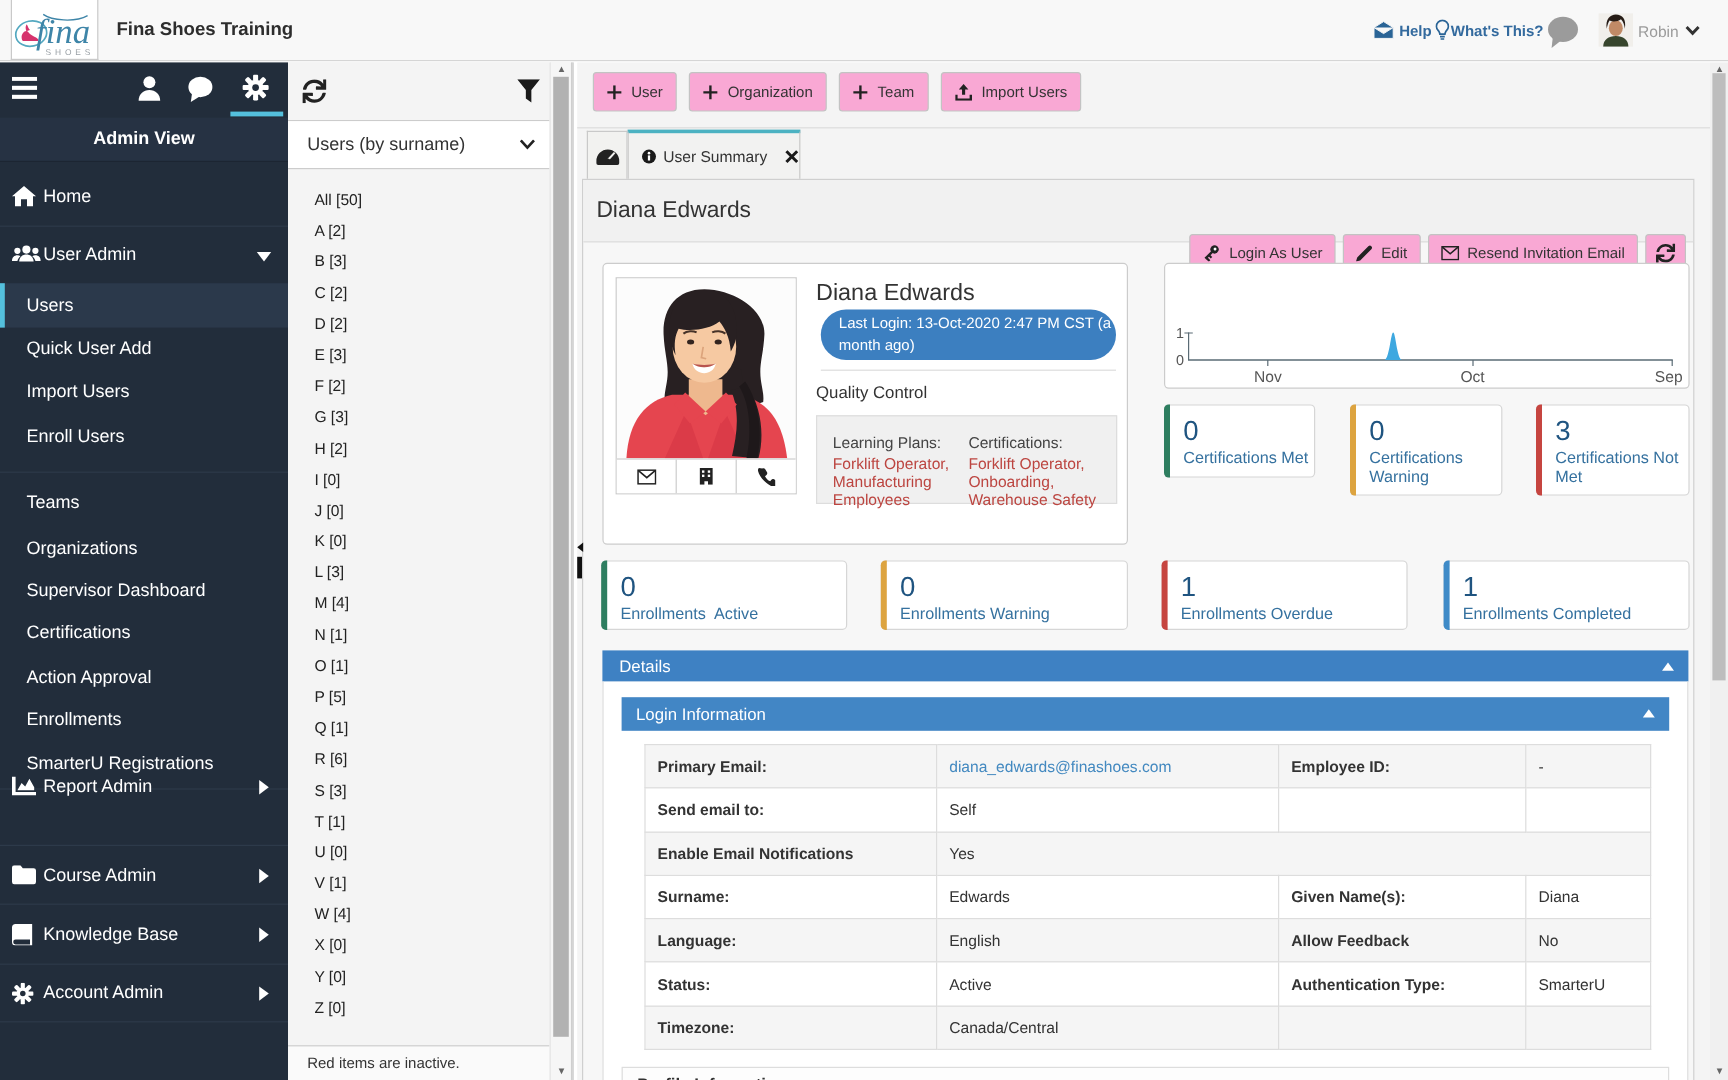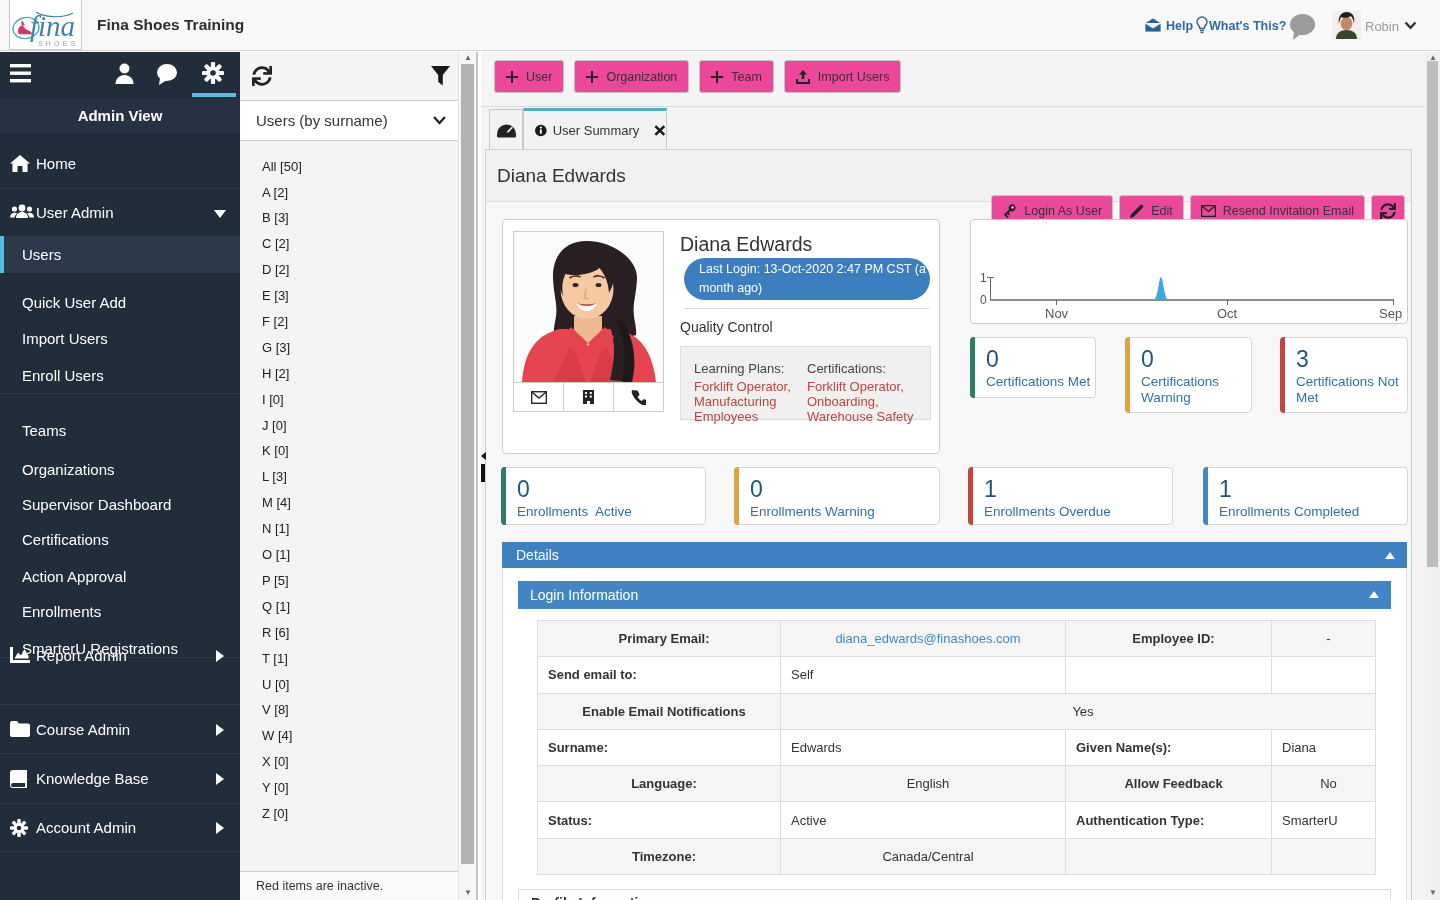--- a/index.html
+++ b/index.html
@@ -14,21 +14,21 @@
 .tblink { position:absolute; color:#336a9e; font-size:12.5px; font-weight:600; top:19px; }
 #robin { position:absolute; color:#9b9b9b; font-size:13px; top:19px; left:1365px; }
 
 
 #sidebar { left:0; top:52px; width:240px; height:848px; background:#222d3b; color:#fff; }
 #gearline { left:192px; top:41px; width:44px; height:4px; background:#54c0dd; }
 #adminview { left:0; top:46px; width:240px; height:37px; line-height:36px; text-align:center; font-weight:700; font-size:15px; background:#263243; border-bottom:1px solid #1c2532; }
 .mitem { left:0; width:240px; height:48px; line-height:48px; font-size:15px; color:#fff; white-space:nowrap; }
 .mitem svg { position:absolute; left:10px; top:15px; }
 .mitem .t { position:absolute; left:36px; }
-.sub { left:0; width:240px; height:36px; line-height:36px; padding-left:22px; font-size:15px; color:#fff; white-space:nowrap;margin-top:12px; }
+.sub { left:0; width:240px; height:36px; line-height:36px; padding-left:22px; font-size:15px; color:#fff; white-space:nowrap; }
 .mdiv { left:0; width:240px; height:0; border-top:1px solid #2d3a4a; }
 #activeitem { left:0; top:184px; width:240px; height:37px; background:#2b394b; border-left:4px solid #54c0dd; line-height:37px; padding-left:18px; font-size:15px; }
 .caretR { position:absolute; right:16px; top:18px; width:0; height:0; border-left:8px solid #fff; border-top:6px solid transparent; border-bottom:6px solid transparent; }
 .caretD { position:absolute; right:14px; top:21px; width:0; height:0; border-top:8px solid #fff; border-left:6px solid transparent; border-right:6px solid transparent; }
 
 
 #upanel { left:240px; top:52px; width:237px; height:848px; background:#f4f4f4; border-right:1px solid #c6c6c6; }
 #utop { left:0; top:0; width:218px; height:49px; background:#f4f4f4; border-bottom:1px solid #ccc; }
 #udrop { left:0; top:49px; width:218px; height:40px; background:#fff; border-bottom:1px solid #ccc; font-size:15px; color:#333; line-height:40px; padding-left:16px; }
 #ulist { left:0; top:89px; width:218px; padding-top:12.7px; }
@@ -38,21 +38,21 @@
 #uthumb { left:2px; top:12px; width:13px; height:800px; background:#b2b2b2; }
 .sarrow { position:absolute; font-size:8px; color:#666; }
 
 
 #splitter { left:477px; top:52px; width:4px; height:848px; background:#fff; border-left:1px solid #c0c0c0; }
 #sphandle1 { z-index:20; left:481px; top:452px; width:0; height:0; border-right:5px solid #111; border-top:4px solid transparent; border-bottom:4px solid transparent; }
 #sphandle2 { z-index:20; left:481px; top:464px; width:4px; height:18px; background:#111; }
 
 
 #content { left:481px; top:52px; width:944px; height:848px; background:#f4f4f4; }
-.btn { display:inline-flex; align-items:center; justify-content:center; background:#ec4899; border:1px solid #c3c3c3; border-radius:3px; height:33px; font-size:12.5px; color:#333; padding:0 11px; gap:8px; white-space:nowrap; }
+.btn { display:inline-flex; align-items:center; justify-content:center; background:#f9a8d4; border:1px solid #c3c3c3; border-radius:3px; height:33px; font-size:12.5px; color:#333; padding:0 11px; gap:8px; white-space:nowrap; }
 #btnrow { left:13px; top:8px; display:flex; gap:10px; }
 #tab1 { left:8px; top:57px; width:34px; height:41px; border:1px solid #c9c9c9; border-bottom:none; background:#f2f2f0; display:flex; align-items:center; justify-content:center; }
 #tab2 { left:42px; top:56px; width:144px; height:42px; background:#f2f2f1; border:1px solid #c9c9c9; border-top:3px solid #4cb2c2; border-bottom:none; display:flex; align-items:center; padding-left:11px; gap:6px; font-size:13px; color:#333; white-space:nowrap; }
 #panel { left:4px; top:97px; width:927px; height:803px; background:#f7f7f7; border:1px solid #cfcfcf; overflow:hidden; }
 #headrow { left:0; top:0; width:925px; height:52px; background:#f1f1f1; border-bottom:1px solid #dcdcdc; }
 #uname { left:11px; top:15px; font-size:19px; color:#333; }
 #headbtns { right:6px; top:9px; display:flex; gap:6px; }
 #headbtns .btn { height:31px; font-size:12.5px; padding:0 10px; gap:7px;margin-top:36px; }
 
 
@@ -80,21 +80,21 @@
 .statlab { position:absolute; left:15px; top:36px; font-size:13.5px; color:#35719f; line-height:16px; }
 .bar { position:absolute; left:-1px; top:-1px; bottom:-1px; width:5px; border-radius:4px 0 0 4px; }
 
 
 #details { left:16px; top:392px; width:905px; height:400px; }
 #dhead { left:0; top:0; width:905px; height:26px; background:#3e81c3; color:#fff; font-size:14px; line-height:26px; padding-left:14px; }
 #dbody { left:0; top:26px; width:905px; height:374px; background:#fff; border:1px solid #ddd; border-top:none; }
 #lihead { left:16px; top:39px; width:873px; height:28px; background:#4286c5; color:#fff; font-size:14px; line-height:28px; padding-left:12px; }
 #litable { left:35px; top:78px; border-collapse:collapse; font-size:13px; color:#333; }
 #litable td { border:1px solid #ddd; height:36.3px; padding:0 0 0 10px; background:#fff; }
-#litable tr.g td { background:#f5f5f5;text-align:center; }
+#litable tr.g td { background:#f5f5f5; }
 #litable td.lab { font-weight:700; }
 #litable .lnk { color:#4389c0; }
 #pihead { left:16px; top:347px; width:873px; height:30px; background:#fdfdfd; border:1px solid #ddd; color:#333; font-size:14px; font-weight:700; line-height:26px; padding-left:12px; }
 .caretUp { position:absolute; right:12px; top:10px; width:0; height:0; border-bottom:7px solid #fff; border-left:5px solid transparent; border-right:5px solid transparent; }
 
 
 #mscroll { left:1425px; top:52px; width:15px; height:848px; background:#f0f0f0; }
 #mthumb { left:2px; top:9px; width:11px; height:506px; background:#bdbdbd; }
 </style>
 </head>
@@ -278,23 +278,24 @@
       <div class="uitem">I [0]</div>
         <div class="uitem">J [0]</div>
         <div class="uitem">K [0]</div>
       <div class="uitem">L [3]</div>
         <div class="uitem">M [4]</div>
         <div class="uitem">N [1]</div>
       <div class="uitem">O [1]</div>
         <div class="uitem">P [5]</div>
         <div class="uitem">Q [1]</div>
       <div class="uitem">R [6]</div>
+        <div class="uitem">S [3]</div>
         <div class="uitem">T [1]</div>
       <div class="uitem">U [0]</div>
-        <div class="uitem">V [8]</div>
+        <div class="uitem">V [1]</div>
         <div class="uitem">W [4]</div>
       <div class="uitem">X [0]</div>
         <div class="uitem">Y [0]</div>
         <div class="uitem">Z [0]</div>
     </div>
     <div id="ufoot" class="abs">Red items are inactive.</div>
     <div id="uscroll" class="abs">
       <div class="sarrow" style="left:5px;top:1px;">▲</div>
       <div id="uthumb" class="abs"></div>
       <div class="sarrow" style="left:5px;top:836px;">▼</div>

